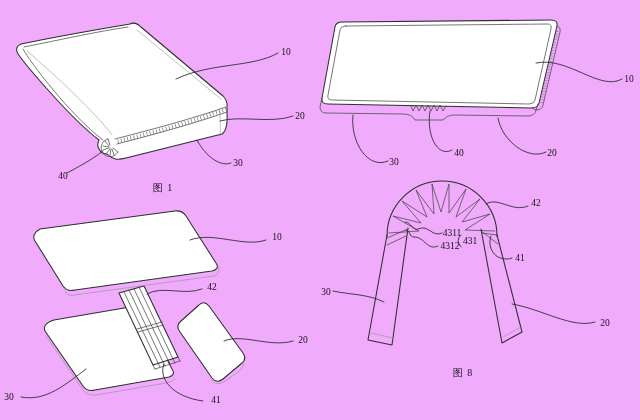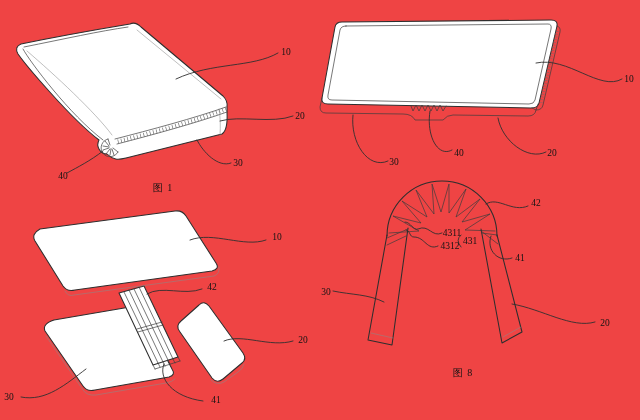--- a/index.html
+++ b/index.html
@@ -1,16 +1,16 @@
 <!DOCTYPE html>
 <html><head>
 <meta charset="utf-8">
 <style>
   html,body{margin:0;padding:0;background:#ffffff;}
-  .page{position:relative;width:640px;height:420px;background:#ef4444;overflow:hidden;
+  .page{position:relative;width:640px;height:420px;background:#f0abfc;overflow:hidden;
         font-family:"Liberation Serif", serif;}
   svg{display:block;}
   .ref-label{font-family:"Liberation Serif", serif;font-size:9.5px;fill:#141414;}
   .fig-caption{font-family:"Liberation Serif", serif;font-size:10px;fill:#141414;letter-spacing:1px;}
   .outline{fill:none;stroke:#2e2e2e;stroke-width:1.05;stroke-linejoin:round;stroke-linecap:round;}
   .outline-f{fill:#ffffff;stroke:#2e2e2e;stroke-width:1.05;stroke-linejoin:round;}
   .detail{fill:none;stroke:#3c3c3c;stroke-width:.7;stroke-linecap:round;}
   .light{fill:none;stroke:#8a8a8a;stroke-width:.55;stroke-linecap:round;}
   .leader{fill:none;stroke:#303030;stroke-width:.9;stroke-linecap:round;}
   .hatch{fill:none;stroke:#5a5a5a;stroke-width:4.2;stroke-dasharray:.7 2.6;opacity:.85;}

